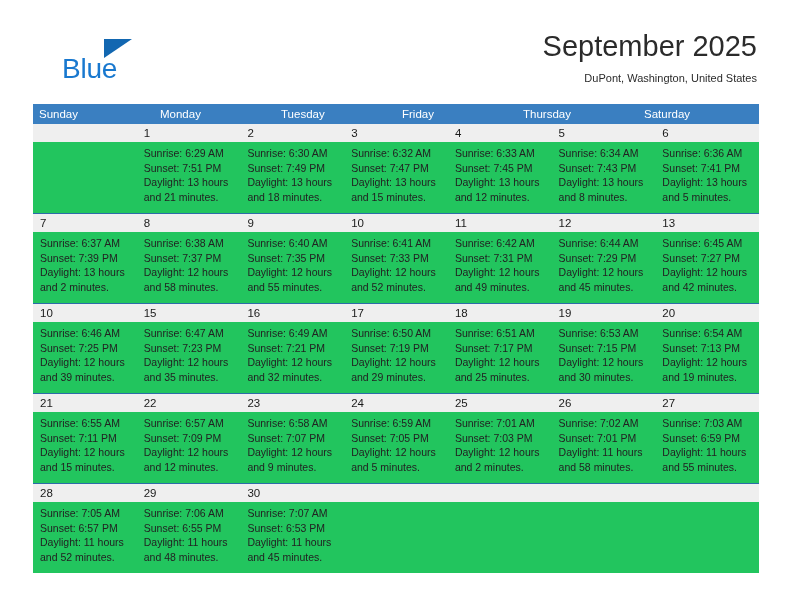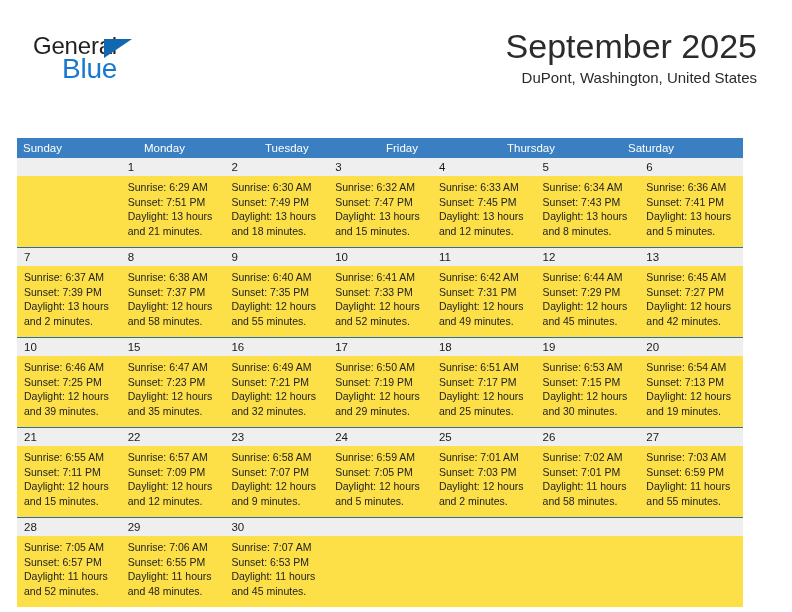--- a/index.html
+++ b/index.html
@@ -70,42 +70,41 @@
     font-family: "Liberation Sans", sans-serif;
   }
 
   .title-block {
     position: absolute;
     right: 35px;
     top: 30px;
     text-align: right;
   }
   .cal-title {
-    font-size: 34px;
+    font-size: 29px;
     font-weight: 400;
     color: #2b2b2b;
     line-height: 32px;
     white-space: nowrap;
   }
   .cal-subtitle {
     margin-top: 7px;
-    font-size: 15px;
+    font-size: 11px;
     font-weight: 400;
     color: #2b2b2b;
     line-height: 18px;
     white-space: nowrap;
   }
 
   
   .calendar {
     position: absolute;
-    left: 17px;
+    left: 33px;
     top: 104px;
     width: 726px;
-    margin-top: 34px;
   }
 
   .dow-row {
     display: flex;
     background: #3a7fc1;
     height: 20px;
   }
   .dow-cell {
     flex: 1 1 0;
     color: #ffffff;
@@ -123,21 +122,21 @@
   .week:first-of-type {
     border-top: none;
   }
   .week-numbers {
     display: flex;
     background: #efefef;
     height: 18px;
   }
   .week-body {
     display: flex;
-    background: #fde047;
+    background: #22c55e;
     height: 71px;
   }
   .num-cell {
     flex: 1 1 0;
     font-size: 11.5px;
     line-height: 18px;
     color: #1a1a1a;
     padding-left: 7px;
     box-sizing: border-box;
   }
@@ -154,21 +153,20 @@
   }
 </style>
 </head>
 <body>
 
 <div class="page">
 
   <div class="header">
 
     <div class="logo">
-      <span class="logo-general">General</span>
       <span class="logo-triangle"></span>
       <span class="logo-blue">Blue</span>
     </div>
 
     <div class="title-block">
       <div class="cal-title">September 2025</div>
       <div class="cal-subtitle">DuPont, Washington, United States</div>
     </div>
 
   </div>

